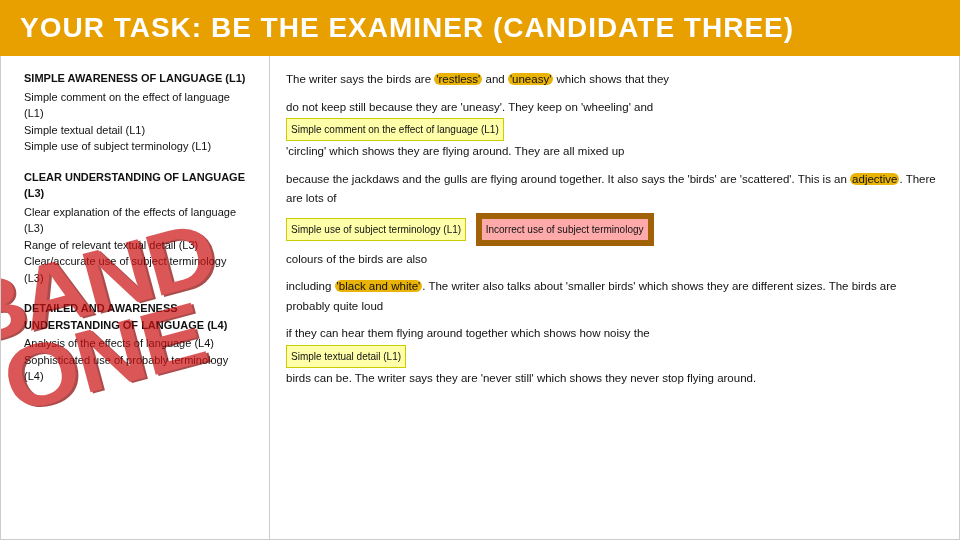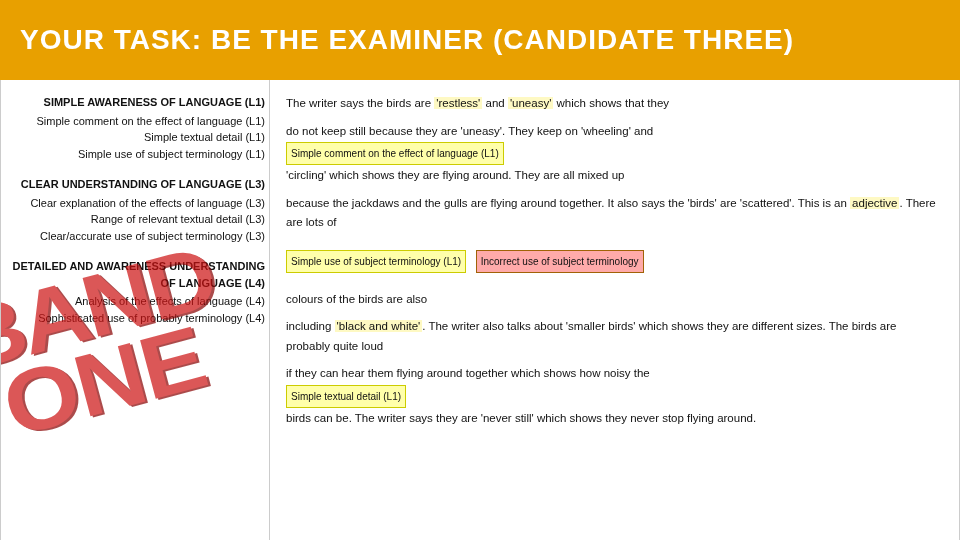--- a/index.html
+++ b/index.html
@@ -9,42 +9,41 @@
       overflow: hidden;
       font-family: Arial, sans-serif;
       background: #fff;
     }
 
     .header {
       background: #E8A000;
       color: white;
       font-size: 28px;
       font-weight: bold;
-      padding: 24px 20px;
+      padding: 12px 20px;
       letter-spacing: 1px;
     }
 
     .content {
       display: flex;
       flex-direction: row;
       height: calc(540px - 56px);
     }
 
     .left-panel {
       width: 270px;
       min-width: 270px;
       border: 1px solid #ccc;
       border-top: none;
-      padding: 14px 4px;
+      padding: 14px 23px;
       font-size: 11.5px;
       line-height: 1.5;
       color: #111;
       position: relative;
       overflow: hidden;
-      text-align: right;
     }
 
     .left-panel .section {
       margin-bottom: 14px;
     }
 
     .left-panel .section-title {
       font-weight: bold;
       font-size: 11px;
       margin-bottom: 2px;
@@ -104,40 +103,41 @@
       letter-spacing: -2px;
       line-height: 0.85;
       font-family: Impact, Arial Black, sans-serif;
       text-shadow: 2px 2px 0 #880000;
       transform: scaleX(1.1);
     }
 
     
     .highlight-box {
       display: inline;
-      background: #fef9c3;
+      background: #eab308;
       padding: 0 2px;
+      border-radius: 6px;
     }
 
     .annotation-box {
       background: #ffffaa;
       border: 1px solid #cccc00;
       font-size: 10px;
       padding: 2px 4px;
       display: inline-block;
       margin: 1px 0;
     }
 
     .annotation-box-red {
       background: #ffaaaa;
-      border: 1px solid #a16207;
+      border: 6px solid #a16207;
       font-size: 10px;
       padding: 2px 4px;
       display: inline-block;
-      margin: 17px 0;
+      margin: 4px 0;
     }
 
     .right-para {
       margin-bottom: 8px;
       font-size: 11.5px;
     }
   </style>
 </head>
 <body>
 

